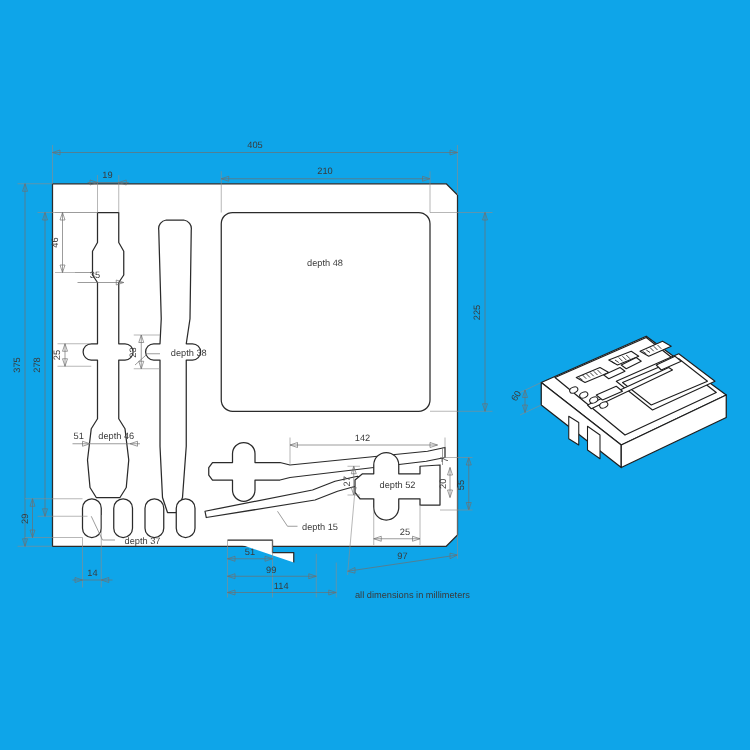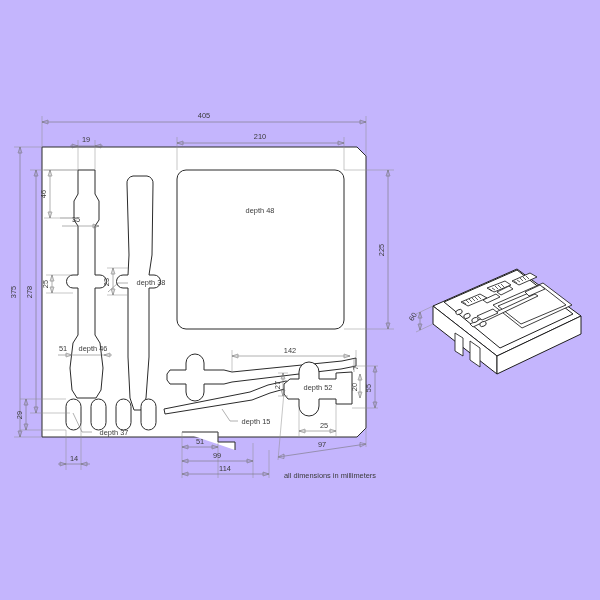--- a/index.html
+++ b/index.html
@@ -10,21 +10,21 @@
   body {
     width: 600px;
     height: 600px;
     font-family: "Liberation Sans", sans-serif;
     overflow: hidden;
   }
   #sheet {
     position: relative;
     width: 600px;
     height: 600px;
-    background: #c4b5fd;
+    background: #0ea5e9;
   }
   svg.drawing {
     position: absolute;
     left: 0;
     top: 0;
     width: 600px;
     height: 600px;
     display: block;
   }
   .part { stroke: #2b2b2b; stroke-width: 1.0; fill: #ffffff; stroke-linejoin: round; }

